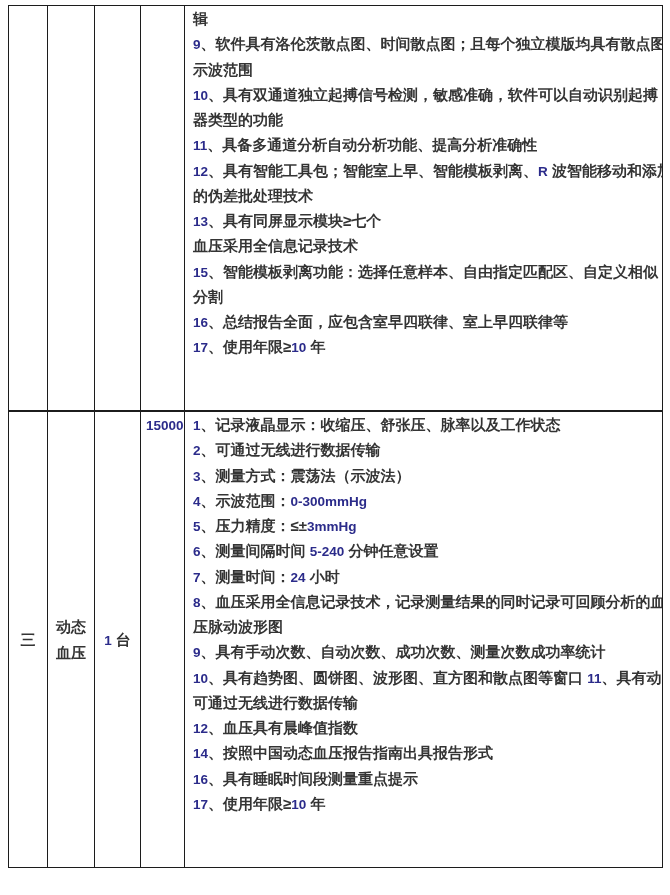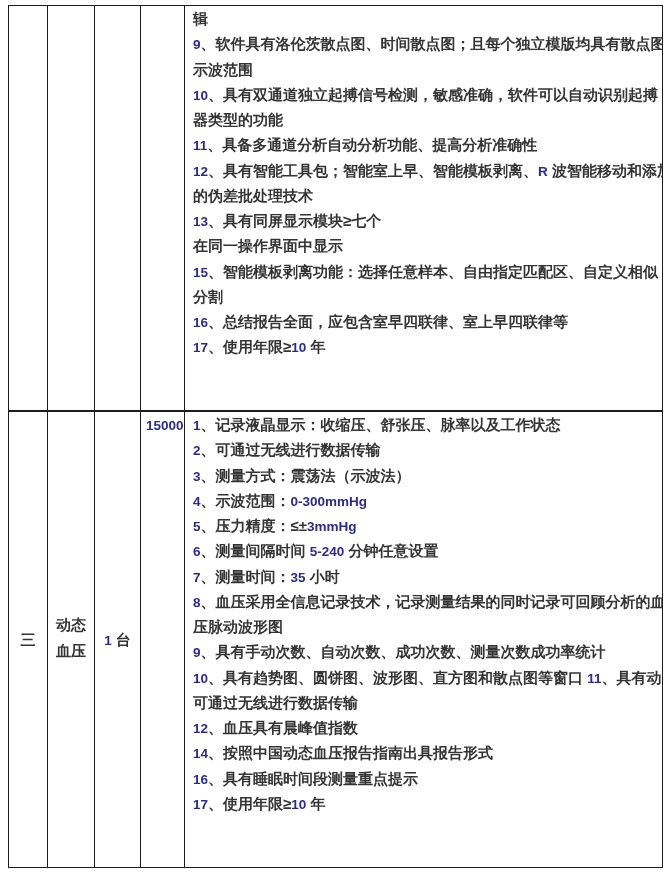--- a/index.html
+++ b/index.html
@@ -70,50 +70,50 @@
         <div class="cell scell grow">
           <div class="line">辑</div>
           <div class="line"><span class="lat">9</span>、软件具有洛伦茨散点图、时间散点图；且每个独立模版均具有散点图</div>
           <div class="line">示波范围</div>
           <div class="line"><span class="lat">10</span>、具有双通道独立起搏信号检测，敏感准确，软件可以自动识别起搏</div>
           <div class="line">器类型的功能</div>
           <div class="line"><span class="lat">11</span>、具备多通道分析自动分析功能、提高分析准确性</div>
           <div class="line"><span class="lat">12</span>、具有智能工具包；智能室上早、智能模板剥离、<span class="lat">R</span> 波智能移动和添加</div>
           <div class="line">的伪差批处理技术</div>
           <div class="line"><span class="lat">13</span>、具有同屏显示模块≥七个</div>
-          <div class="line">在同一操作界面中显示</div>
+          <div class="line">血压采用全信息记录技术</div>
           <div class="line"><span class="lat">15</span>、智能模板剥离功能：选择任意样本、自由指定匹配区、自定义相似</div>
           <div class="line">分割</div>
           <div class="line"><span class="lat">16</span>、总结报告全面，应包含室早四联律、室上早四联律等</div>
           <div class="line"><span class="lat">17</span>、使用年限≥<span class="lat">10</span> 年</div>
         </div>
       </div>
       <div class="row sep" style="height: 457px;">
         <div class="cell ccell" style="width: 39px;">
           <div class="line">三</div>
         </div>
-        <div class="cell ccell" style="width: 47px; font-family: Liberation Mono, monospace;">
+        <div class="cell ccell" style="width: 47px;">
           <div class="line">动态</div>
           <div class="line">血压</div>
         </div>
         <div class="cell ccell" style="width: 46px; align-items: center;">
           <div class="line"><span class="lat">1</span> 台</div>
         </div>
         <div class="cell pcell" style="width: 44px;">
           <div class="line"><span class="lat">1500</span></div>
           <div class="line"><span class="lat">0</span> 元</div>
         </div>
         <div class="cell scell grow">
           <div class="line"><span class="lat">1</span>、记录液晶显示：收缩压、舒张压、脉率以及工作状态</div>
           <div class="line"><span class="lat">2</span>、可通过无线进行数据传输</div>
           <div class="line"><span class="lat">3</span>、测量方式：震荡法（示波法）</div>
           <div class="line"><span class="lat">4</span>、示波范围：<span class="lat">0-300mmHg</span></div>
           <div class="line"><span class="lat">5</span>、压力精度：≤±<span class="lat">3mmHg</span></div>
           <div class="line"><span class="lat">6</span>、测量间隔时间 <span class="lat">5-240</span> 分钟任意设置</div>
-          <div class="line"><span class="lat">7</span>、测量时间：<span class="lat">35</span> 小时</div>
+          <div class="line"><span class="lat">7</span>、测量时间：<span class="lat">24</span> 小时</div>
           <div class="line"><span class="lat">8</span>、血压采用全信息记录技术，记录测量结果的同时记录可回顾分析的血</div>
           <div class="line">压脉动波形图</div>
           <div class="line"><span class="lat">9</span>、具有手动次数、自动次数、成功次数、测量次数成功率统计</div>
           <div class="line"><span class="lat">10</span>、具有趋势图、圆饼图、波形图、直方图和散点图等窗口 <span class="lat">11</span>、具有动</div>
           <div class="line">可通过无线进行数据传输</div>
           <div class="line"><span class="lat">12</span>、血压具有晨峰值指数</div>
           <div class="line"><span class="lat">14</span>、按照中国动态血压报告指南出具报告形式</div>
           <div class="line"><span class="lat">16</span>、具有睡眠时间段测量重点提示</div>
           <div class="line"><span class="lat">17</span>、使用年限≥<span class="lat">10</span> 年</div>
         </div>

